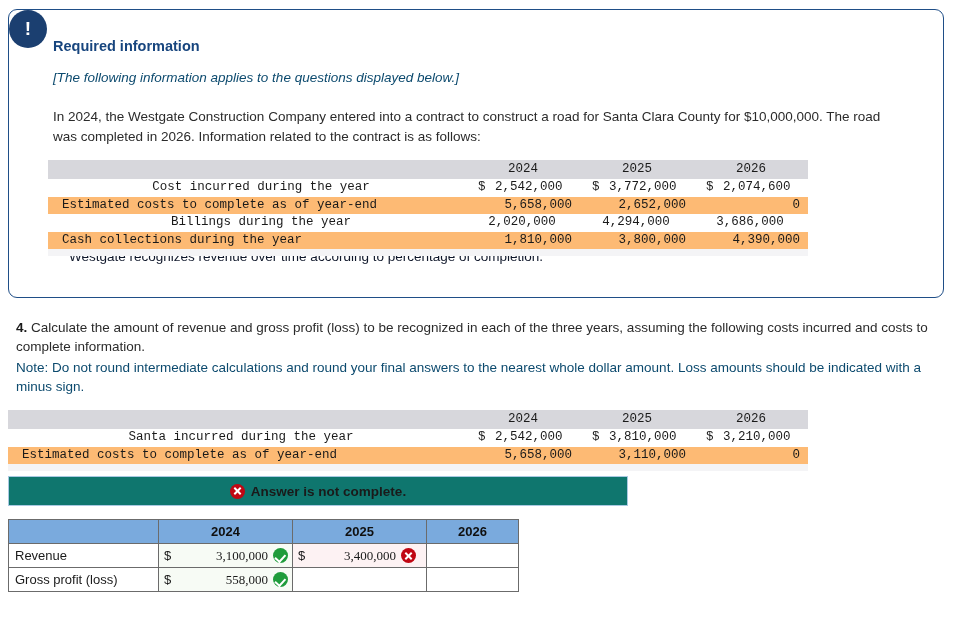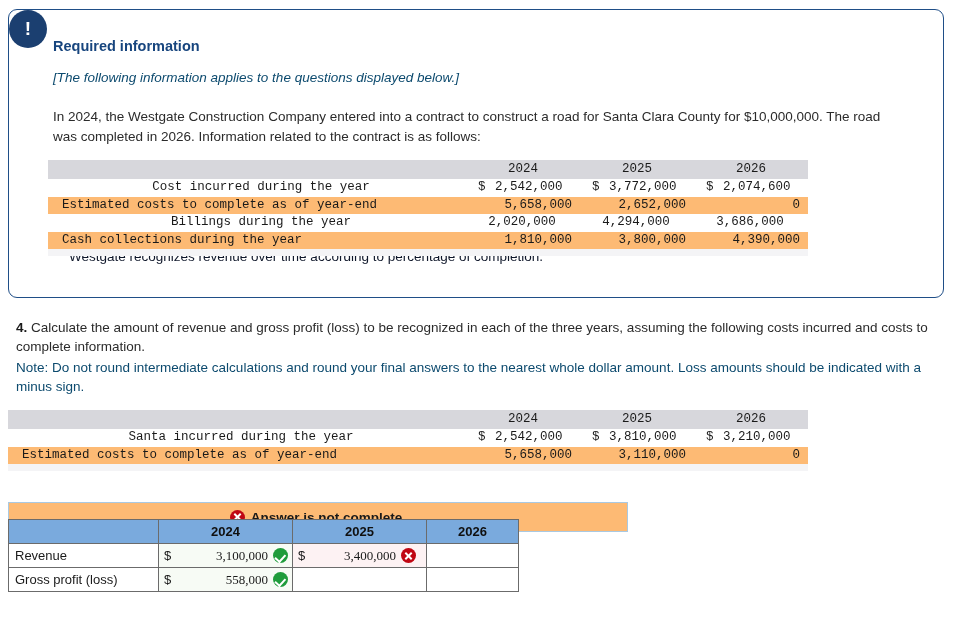--- a/index.html
+++ b/index.html
@@ -141,25 +141,25 @@
     color: #0c4a6e;
     font-weight: normal;
     display: block;
     margin-top: 2px;
   }
 
   
   .ans-banner {
     position: absolute;
     left: 8px;
-    top: 502px;
+    top: 476px;
     width: 620px;
     height: 30px;
     box-sizing: border-box;
-    background: #fdba74;
+    background: #0f766e;
     border: 1px solid #a9c9e2;
     display: flex;
     align-items: center;
     justify-content: center;
     font-weight: bold;
     font-size: 13.5px;
     color: #1a1a1a;
   }
   .icon-x {
     display: inline-block;

